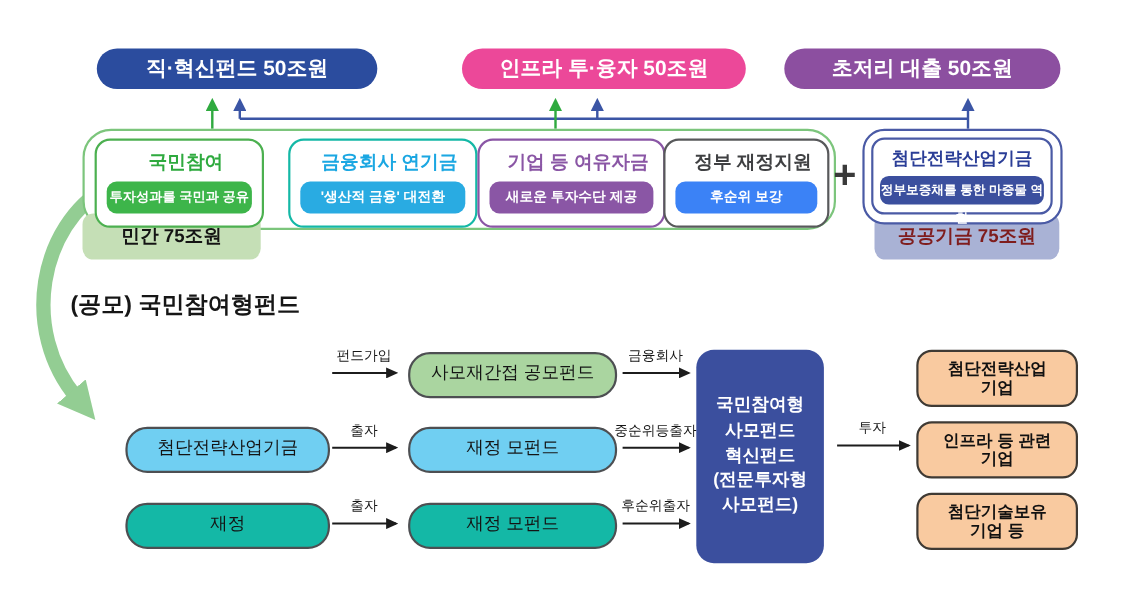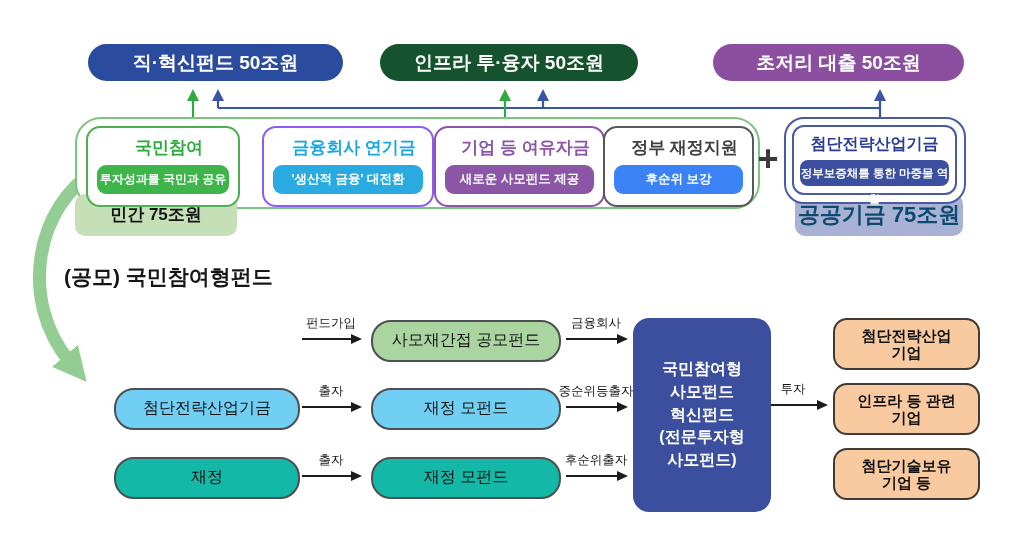--- a/index.html
+++ b/index.html
@@ -7,61 +7,61 @@
           font-family:"Liberation Sans","DejaVu Sans",sans-serif;color:#111;}
   #arrows{position:absolute;left:0;top:0;z-index:1;pointer-events:none;}
   .ga{stroke:#2faa3f;stroke-width:2.2;fill:none;marker-end:url(#ah-green);}
   .ba{stroke:#3b55a5;stroke-width:2.2;fill:none;marker-end:url(#ah-blue);}
   .bl{stroke:#3b55a5;stroke-width:2.2;fill:none;}
   .ka{stroke:#1c1c1c;stroke-width:1.8;fill:none;marker-end:url(#ah-black);}
 
   .banner{position:absolute;top:44px;height:37px;border-radius:19px;color:#fff;font-weight:bold;
           font-size:19px;text-align:center;line-height:37px;z-index:3;}
   #b1{left:88px;width:255px;background:#2b4c9e;}
-  #b2{left:380px;width:258px;background:#14532d;}
+  #b2{left:420px;width:258px;background:#ec4899;}
   #b3{left:713px;width:251px;background:#8c4fa0;}
 
   #group-private{position:absolute;left:75px;top:117px;width:681px;height:88px;background:#fff;
                  border:2px solid #7cc57c;border-radius:26px;z-index:2;}
   #total-private{position:absolute;left:75px;top:194px;width:162px;height:42px;background:#c5dfb6;
                  border-radius:10px;z-index:3;text-align:center;line-height:42px;font-weight:bold;
                  font-size:17px;color:#141414;}
   .srcbox{position:absolute;top:126px;height:77px;background:#fff;border-radius:14px;z-index:4;text-align:center;}
   .srcbox .t{font-size:17px;font-weight:bold;margin-top:8px;padding-left:12px;}
   .srcbox .btn{margin:6px 9px 0;height:29px;line-height:29px;border-radius:9px;color:#fff;font-weight:bold;font-size:12.5px;}
   #sb1{left:86px;width:150px;border:2px solid #4cb050;}  #sb1 .t{color:#2faa3f;} #sb1 .btn{background:#3db54a;font-size:12px;}
-  #sb2{left:262px;width:168px;border:2px solid #8b5cf6;} #sb2 .t{color:#1ba7e2;} #sb2 .btn{background:#29abe2;}
+  #sb2{left:262px;width:168px;border:2px solid #14b8a6;} #sb2 .t{color:#1ba7e2;} #sb2 .btn{background:#29abe2;}
   #sb3{left:434px;width:167px;border:2px solid #8a56a5;} #sb3 .t{color:#8a56a5;} #sb3 .btn{background:#8a56a5;}
   #sb4{left:603px;width:147px;border:2px solid #58595b;} #sb4 .t{color:#3f4042;} #sb4 .btn{background:#3b82f6;}
 
   #plus{position:absolute;left:752px;top:138px;width:32px;text-align:center;font-size:36px;
         font-weight:bold;color:#3a3a3a;z-index:3;}
 
   #group-public{position:absolute;left:784px;top:117px;width:178px;height:83px;background:#fff;
                 border:2.5px solid #4a5aa5;border-radius:20px;z-index:4;}
   #pub-inner{position:absolute;left:6px;top:6px;width:161px;height:66px;border:2px solid #4a5aa5;
              border-radius:12px;text-align:center;}
   #pub-inner .t{font-size:16px;font-weight:bold;color:#2b3e97;margin-top:7px;}
   #pub-inner .btn{margin:5px 6px 0;height:26px;line-height:26px;border-radius:8px;background:#3b4f9e;
                   color:#fff;font-weight:bold;font-size:11.5px;}
   #total-public{position:absolute;left:795px;top:194px;width:168px;height:42px;background:#a9b2d5;
                 border-radius:10px;z-index:3;text-align:center;line-height:42px;font-weight:bold;
-                font-size:22px;color:#0c4a6e;}
+                font-size:17px;color:#7f1d1d;}
 
   #flow-heading{position:absolute;left:64px;top:263px;font-size:21px;font-weight:bold;color:#161616;z-index:2;}
 
   .pill{position:absolute;height:38px;border:2px solid #4d4f52;border-radius:20px;text-align:center;
         line-height:36px;font-size:16px;color:#141414;z-index:2;}
   .col1{left:114px;width:182px;} .col2{left:371px;width:186px;}
   .r1{top:320px;} .r2{top:388px;} .r3{top:457px;}
   .pill.green{background:#aad5a0;} .pill.blue{background:#70cff2;} .pill.gray{background:#14b8a6;}
 
   .alabel{position:absolute;font-size:12.5px;color:#161616;text-align:center;z-index:2;}
 
-  #hub{position:absolute;left:633px;top:318px;width:138px;height:194px;background:#3b4f9e;border-radius:16px;
+  #hub{position:absolute;left:633px;top:318px;width:116px;height:194px;background:#3b4f9e;border-radius:16px;
        display:flex;flex-direction:column;justify-content:center;align-items:center;color:#fff;
        font-weight:bold;font-size:16px;line-height:1.42;z-index:2;}
   .target{position:absolute;left:833px;width:143px;height:48px;background:#f9caa0;border:2px solid #3f3a34;
           border-radius:14px;display:flex;flex-direction:column;justify-content:center;align-items:center;
           font-weight:bold;font-size:15px;line-height:1.15;color:#111;z-index:2;}
   #tg1{top:318px;} #tg2{top:383px;} #tg3{top:448px;}
 </style>
 </head>
 <body>
 
@@ -108,21 +108,21 @@
   <div id="sb1" class="srcbox">
     <div class="t">국민참여</div>
     <div class="btn">투자성과를 국민과 공유</div>
   </div>
   <div id="sb2" class="srcbox">
     <div class="t">금융회사 연기금</div>
     <div class="btn">'생산적 금융' 대전환</div>
   </div>
   <div id="sb3" class="srcbox">
     <div class="t">기업 등 여유자금</div>
-    <div class="btn">새로운 사모펀드 제공</div>
+    <div class="btn">새로운 투자수단 제공</div>
   </div>
   <div id="sb4" class="srcbox">
     <div class="t">정부 재정지원</div>
     <div class="btn">후순위 보강</div>
   </div>
 
   <div id="plus">+</div>
 
   <div id="group-public">
     <div id="pub-inner">

